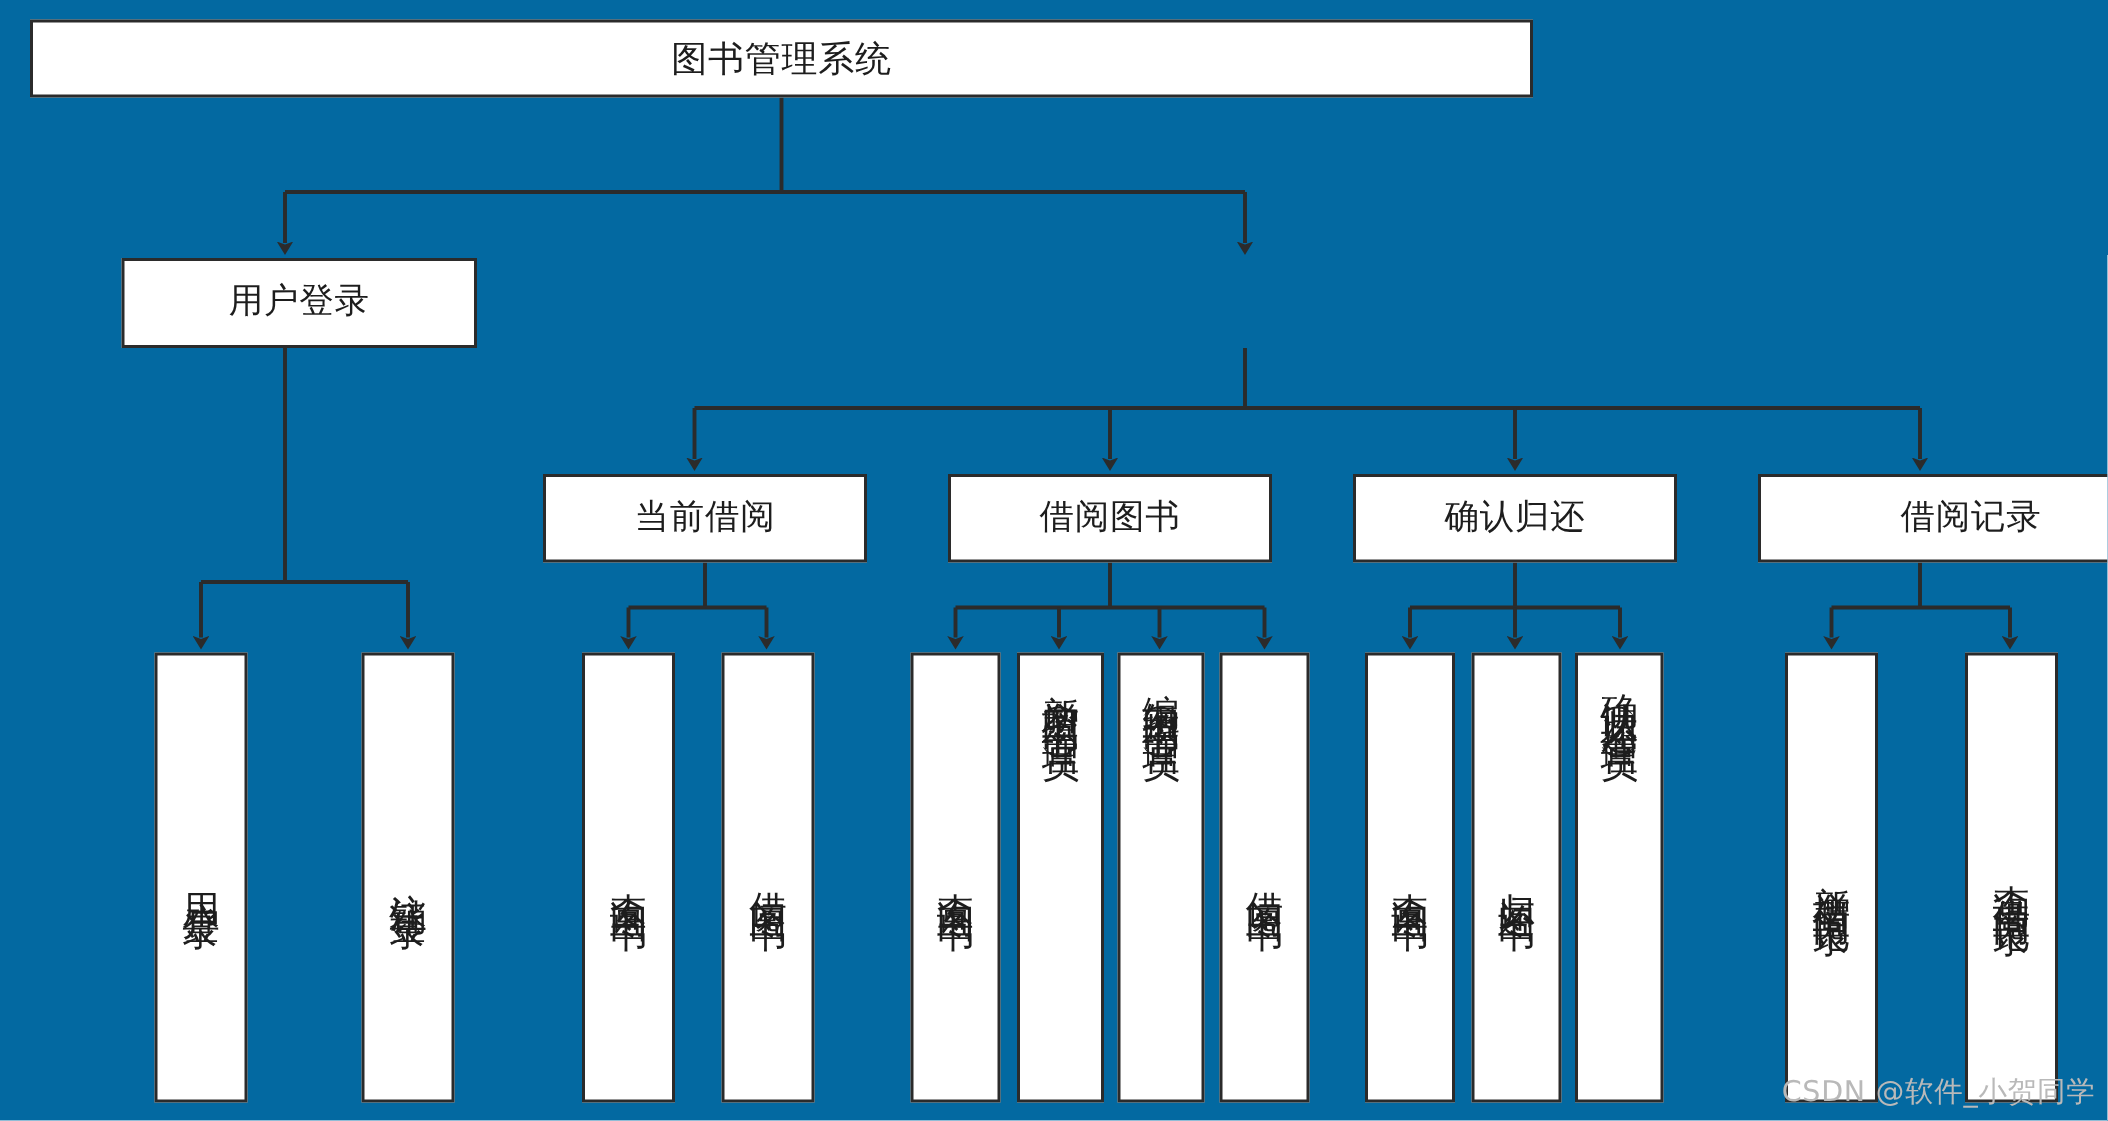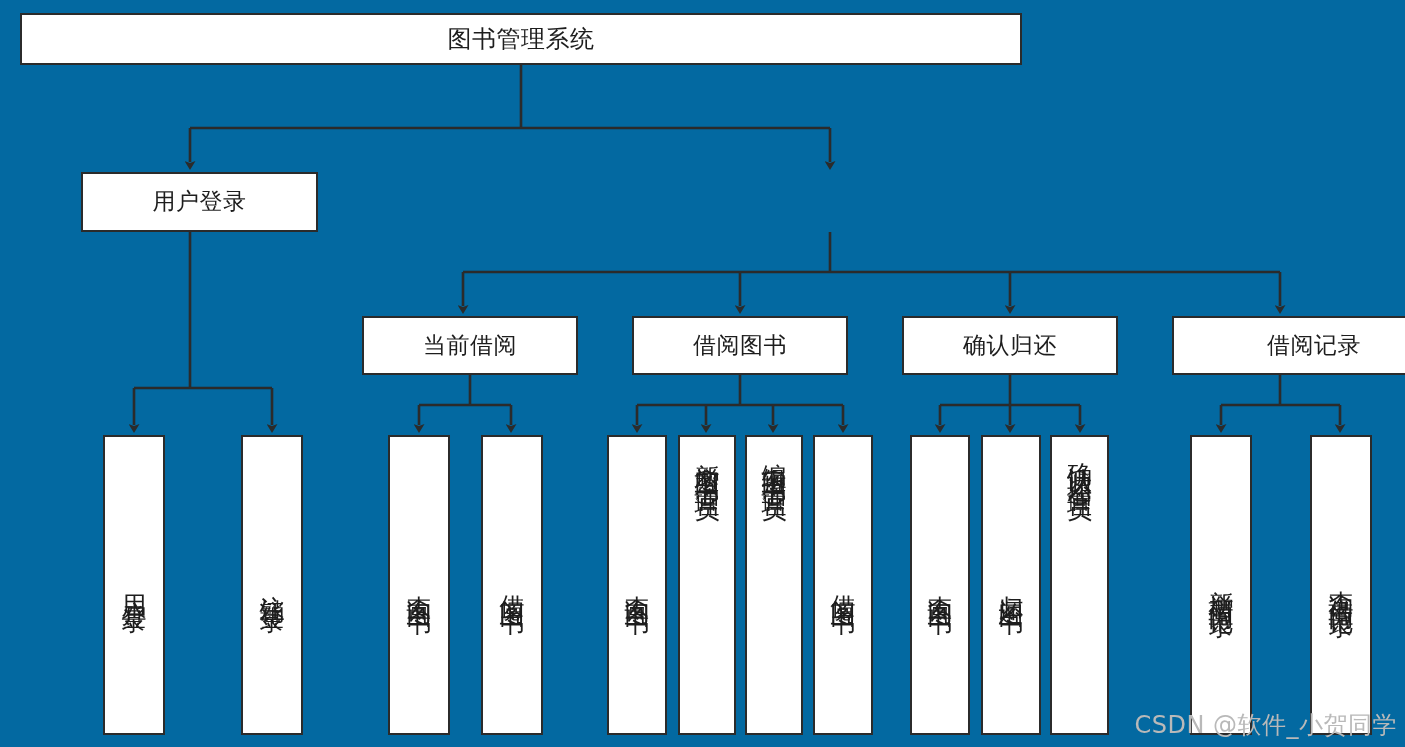--- a/index.html
+++ b/index.html
@@ -76,21 +76,21 @@
   .node.vert.mid {
     align-items: center;
     padding-top: 0;
   }
   
   #watermark {
     position: absolute;
     right: 8px;
     bottom: 6px;
     z-index: 5;
-    font-size: 24px;
+    font-size: 19px;
     color: #b9b9b9;
     font-family: "DejaVu Sans", "Liberation Sans", sans-serif;
     letter-spacing: 0.5px;
     white-space: nowrap;
   }
 </style>
 </head>
 <body>
 
 <div id="canvas">

